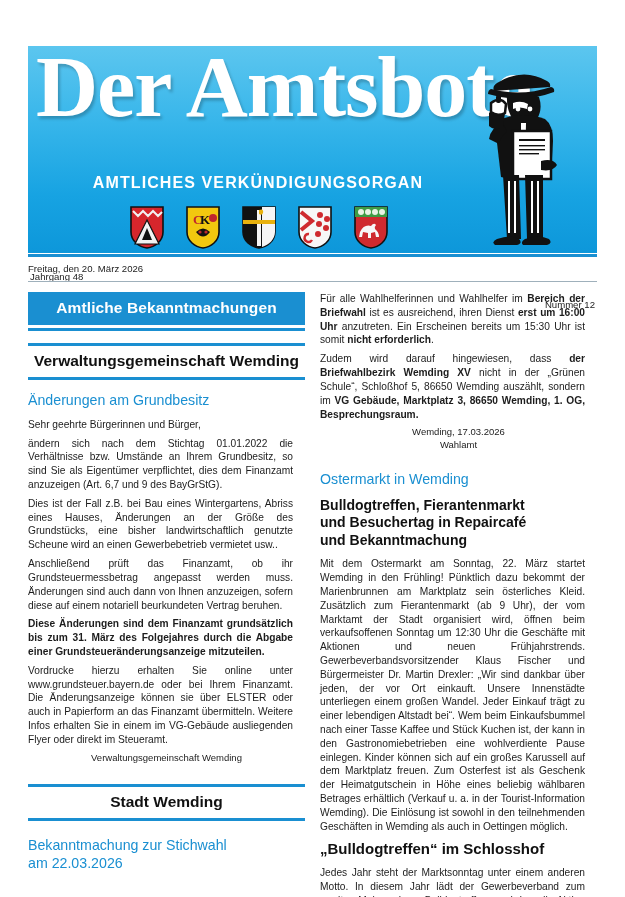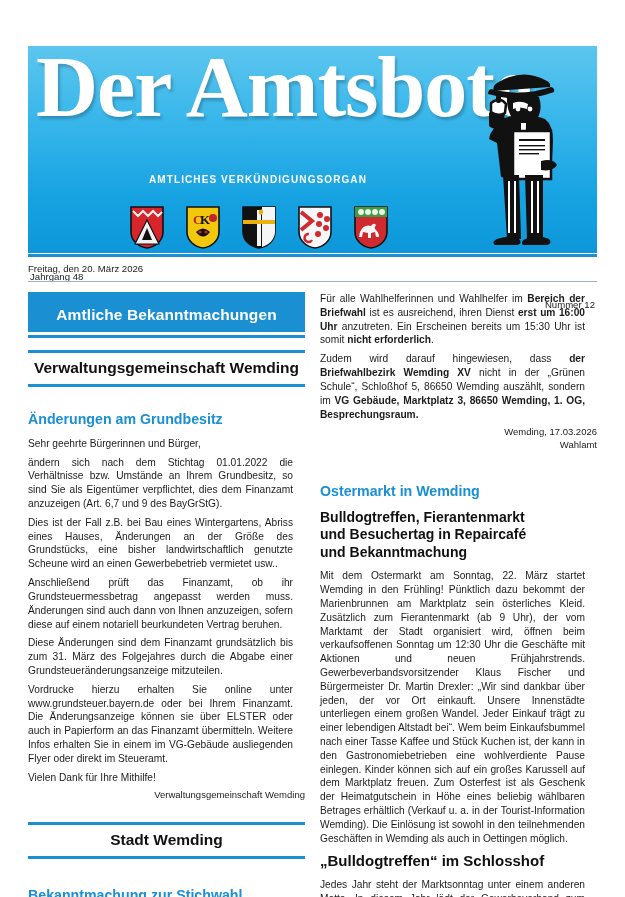--- a/index.html
+++ b/index.html
@@ -46,21 +46,21 @@
     text-shadow: 2px 3px 3px rgba(0,0,0,0.22);
     white-space: nowrap;
     line-height: 1.25;
   }
   .masthead-subtitle {
     position: absolute;
     left: 0;
     top: 128px;
     width: 460px;
     text-align: center;
-    font-size: 10px;
+    font-size: 16px;
     font-weight: bold;
     letter-spacing: 1.1px;
     color: #ffffff;
   }
   .crests {
     position: absolute;
     left: 0;
     top: 160px;
     width: 462px;
     display: flex;
@@ -119,43 +119,42 @@
   .col-left { left: 28px; }
   .col-right { left: 320px; }
 
   
   .banner-blue {
     background: #1a8fd1;
     color: #ffffff;
     font-size: 15.5px;
     font-weight: bold;
     text-align: center;
-    padding: 14px 4px 8px 4px;
+    padding: 7px 4px 8px 4px;
     letter-spacing: 0.1px;
   }
   .banner-rule-under {
     height: 3px;
     background: #1a8fd1;
     margin-top: 3px;
   }
   .banner-black {
     color: #111;
     font-size: 15.5px;
     font-weight: bold;
     text-align: center;
     padding: 6px 4px 7px 4px;
     border-top: 3px solid #1a8fd1;
     border-bottom: 3px solid #1a8fd1;
   }
   .h-article {
     color: #1a8fd1;
     font-size: 14.2px;
-    font-weight: bold;
+    font-weight: normal;
     line-height: 1.25;
-    margin-top: 12px;
   }
   .h-sub {
     color: #111;
     font-size: 14px;
     font-weight: bold;
     line-height: 1.25;
   }
   .h-minor {
     color: #111;
     font-size: 15px;
@@ -165,25 +164,25 @@
 
   
   p.body {
     font-size: 10.2px;
     line-height: 1.355;
     text-align: justify;
     margin: 0 12px 5px 0;
     color: #1c1c1c;
     hyphens: auto;
   }
-  p.body.b { font-weight: normal; }
+  p.body.b { font-weight: bold; }
   p.sig {
     font-size: 9.5px;
     line-height: 1.3;
-    text-align: right;
+    text-align: center;
     margin: 0;
     color: #1c1c1c;
   }
   .sp-8 { height: 8px; }
   .sp-12 { height: 12px; }
   .sp-16 { height: 16px; }
   .sp-20 { height: 20px; }
   b.inl { font-weight: bold; }
 </style>
 </head>
@@ -322,21 +321,20 @@
 
     <div class="h-article">Änderungen am Grundbesitz</div>
     <div class="sp-8"></div>
 
     <p class="body">Sehr geehrte Bürgerinnen und Bürger,</p>
     <p class="body">ändern sich nach dem Stichtag 01.01.2022 die Verhältnisse bzw. Umstände an Ihrem Grundbesitz, so sind Sie als Eigentümer verpflichtet, dies dem Finanzamt anzuzeigen (Art. 6,7 und 9 des BayGrStG).</p>
     <p class="body">Dies ist der Fall z.B. bei Bau eines Wintergartens, Abriss eines Hauses, Änderungen an der Größe des Grundstücks, eine bisher landwirtschaftlich genutzte Scheune wird an einen Gewerbebetrieb vermietet usw..</p>
     <p class="body">Anschließend prüft das Finanzamt, ob ihr Grundsteuermessbetrag angepasst werden muss. Änderungen sind auch dann von Ihnen anzuzeigen, sofern diese auf einem notariell beurkundeten Vertrag beruhen.</p>
     <p class="body b">Diese Änderungen sind dem Finanzamt grundsätzlich bis zum 31. März des Folgejahres durch die Abgabe einer Grundsteueränderungsanzeige mitzuteilen.</p>
     <p class="body">Vordrucke hierzu erhalten Sie online unter www.grundsteuer.bayern.de oder bei Ihrem Finanzamt. Die Änderungsanzeige können sie über ELSTER oder auch in Papierform an das Finanzamt übermitteln. Weitere Infos erhalten Sie in einem im VG-Gebäude ausliegenden Flyer oder direkt im Steueramt.</p>
-    <p class="body">Vielen Dank für Ihre Mithilfe!</p>
     <p class="sig">Verwaltungsgemeinschaft Wemding</p>
 
     <div class="sp-20"></div>
 
     <div class="banner-black">Stadt Wemding</div>
 
     <div class="sp-16"></div>
 
     <div class="h-article">
       <div>Bekanntmachung zur Stichwahl</div>

